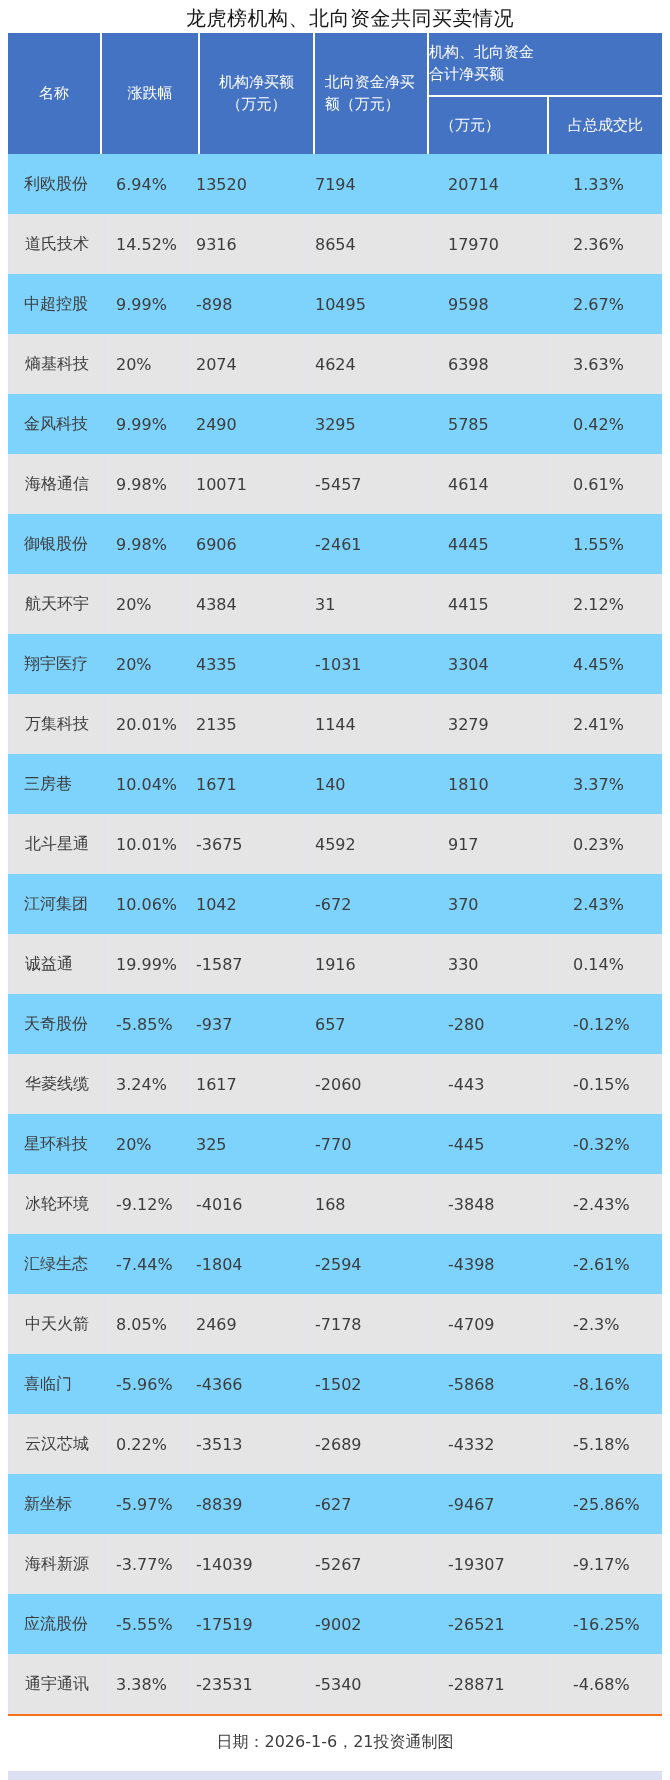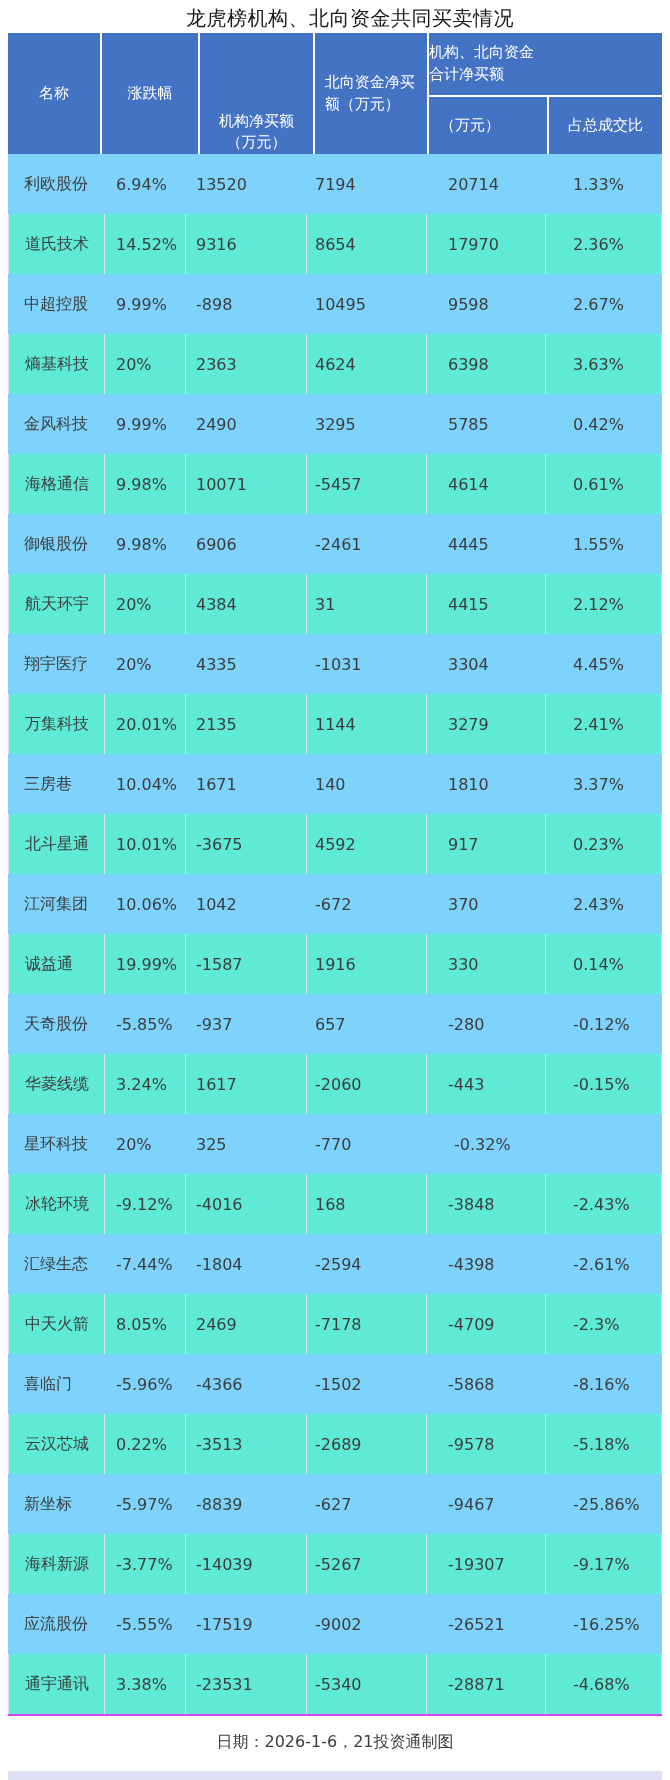--- a/index.html
+++ b/index.html
@@ -21,47 +21,47 @@
 
   
   .thead {
     display: flex; height: 121px;
     background: #4573C4; color: #ffffff; font-size: 15px;
   }
   .th { display: flex; flex-direction: column; justify-content: center; line-height: 1.45; }
   .th + .th, .th-group { border-left: 2px solid #ffffff; }
   .hc1 { width: 97px;  align-items: center; }
   .hc2 { width: 104px;  align-items: center; }
-  .hc3 { width: 121px; align-items: center; justify-content: flex-end; }
+  .hc3 { width: 121px; align-items: center; }
   .hc4 { width: 120px; align-items: flex-start; padding-left: 10px; }
   .th-group { width: 235px; display: flex; flex-direction: column; }
   .th-merged {
     height: 62px; display: flex; flex-direction: column;
     justify-content: center; line-height: 1.45;
   }
   .th-sub { flex: 1; display: flex; border-top: 2px solid #ffffff; }
   .sub-c5 { width: 119px; display: flex; align-items: center; padding-left: 11px; }
   .sub-c6 { width: 116px; display: flex; align-items: center; justify-content: center; border-left: 2px solid #ffffff; }
 
   
-  .row { display: flex; height: 60px; font-size: 16px; color: #3d3d3d; background: #5eead4; }
+  .row { display: flex; height: 60px; font-size: 16px; color: #3d3d3d; background: #e5e5e5; }
   .row--alt { background: #7dd3fc; }
   .cell { display: flex; align-items: center; }
   .c1 { width: 97px;  padding-left: 16px; }
   .c2 { width: 81px;  padding-left: 11px; text-align: right; }
   .c3 { width: 121px; padding-left: 10px; }
   .c4 { width: 120px; padding-left: 8px; }
   .c5 { width: 119px; padding-left: 21px; }
   .c6 { width: 116px; padding-left: 27px; }
   .row--white .cell { border-right: 1px solid #DFE2F3; }
   .row--white .cell:first-child { border-left: 1px solid #DFE2F3; }
 
   
   .tfoot {
-    height: 55px; border-top: 2px solid #d946ef;
+    height: 55px; border-top: 2px solid #f97316;
     display: flex; align-items: center; justify-content: center;
     font-size: 16px; color: #3d3d3d;
   }
   .bottom-bar { height: 9px; margin-top: 2px; background: #DCE0F2; }
 </style>
 </head>
 <body>
 
 <div class="page">
 
@@ -121,21 +121,21 @@
           <div class="cell c1">中超控股</div>
           <div class="cell c2">9.99%</div>
           <div class="cell c3">-898</div>
           <div class="cell c4">10495</div>
           <div class="cell c5">9598</div>
           <div class="cell c6">2.67%</div>
         </div>
         <div class="row row--white">
           <div class="cell c1">熵基科技</div>
           <div class="cell c2">20%</div>
-          <div class="cell c3">2363</div>
+          <div class="cell c3">2074</div>
           <div class="cell c4">4624</div>
           <div class="cell c5">6398</div>
           <div class="cell c6">3.63%</div>
         </div>
         <div class="row row--alt">
           <div class="cell c1">金风科技</div>
           <div class="cell c2">9.99%</div>
           <div class="cell c3">2490</div>
           <div class="cell c4">3295</div>
           <div class="cell c5">5785</div>
@@ -227,20 +227,21 @@
           <div class="cell c3">1617</div>
           <div class="cell c4">-2060</div>
           <div class="cell c5">-443</div>
           <div class="cell c6">-0.15%</div>
         </div>
         <div class="row row--alt">
           <div class="cell c1">星环科技</div>
           <div class="cell c2">20%</div>
           <div class="cell c3">325</div>
           <div class="cell c4">-770</div>
+          <div class="cell c5">-445</div>
           <div class="cell c6">-0.32%</div>
         </div>
         <div class="row row--white">
           <div class="cell c1">冰轮环境</div>
           <div class="cell c2">-9.12%</div>
           <div class="cell c3">-4016</div>
           <div class="cell c4">168</div>
           <div class="cell c5">-3848</div>
           <div class="cell c6">-2.43%</div>
         </div>
@@ -266,21 +267,21 @@
           <div class="cell c3">-4366</div>
           <div class="cell c4">-1502</div>
           <div class="cell c5">-5868</div>
           <div class="cell c6">-8.16%</div>
         </div>
         <div class="row row--white">
           <div class="cell c1">云汉芯城</div>
           <div class="cell c2">0.22%</div>
           <div class="cell c3">-3513</div>
           <div class="cell c4">-2689</div>
-          <div class="cell c5">-9578</div>
+          <div class="cell c5">-4332</div>
           <div class="cell c6">-5.18%</div>
         </div>
         <div class="row row--alt">
           <div class="cell c1">新坐标</div>
           <div class="cell c2">-5.97%</div>
           <div class="cell c3">-8839</div>
           <div class="cell c4">-627</div>
           <div class="cell c5">-9467</div>
           <div class="cell c6">-25.86%</div>
         </div>

